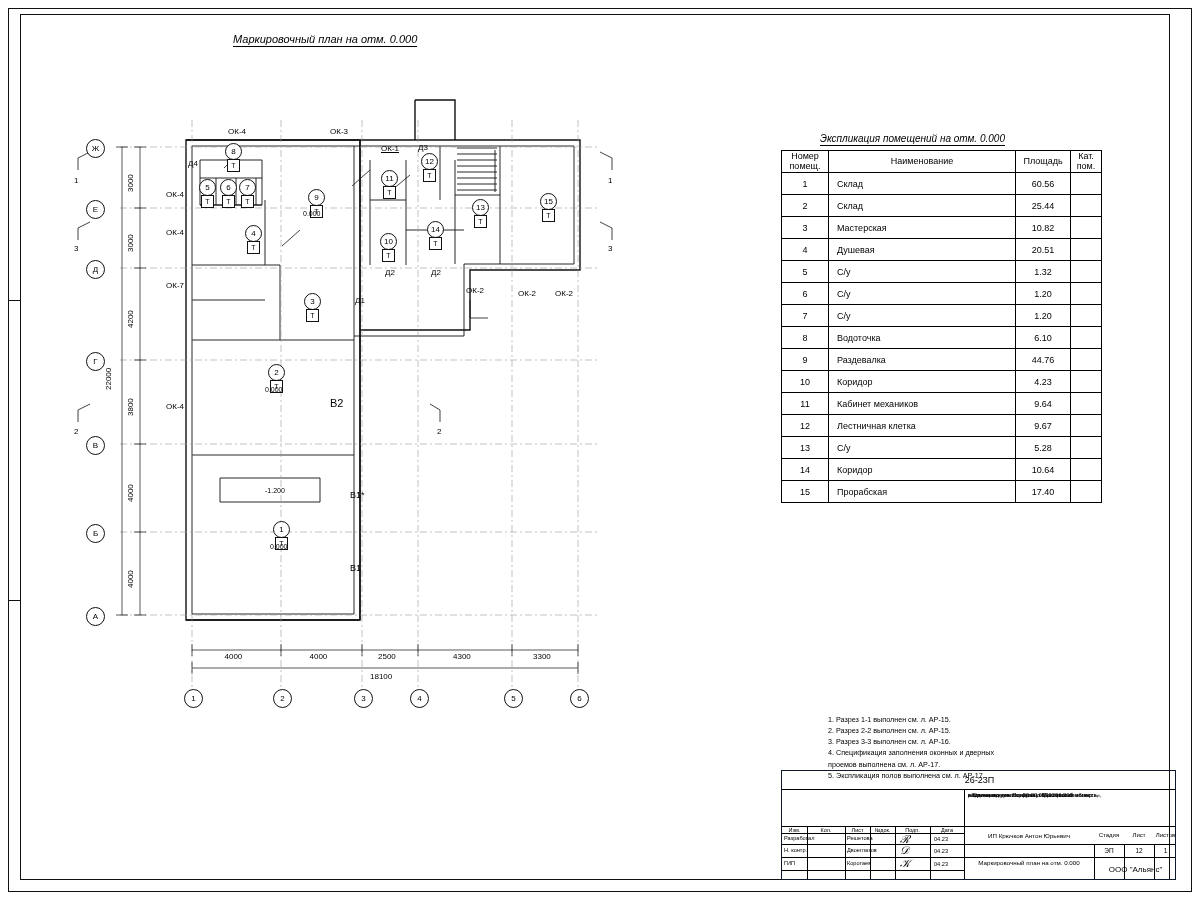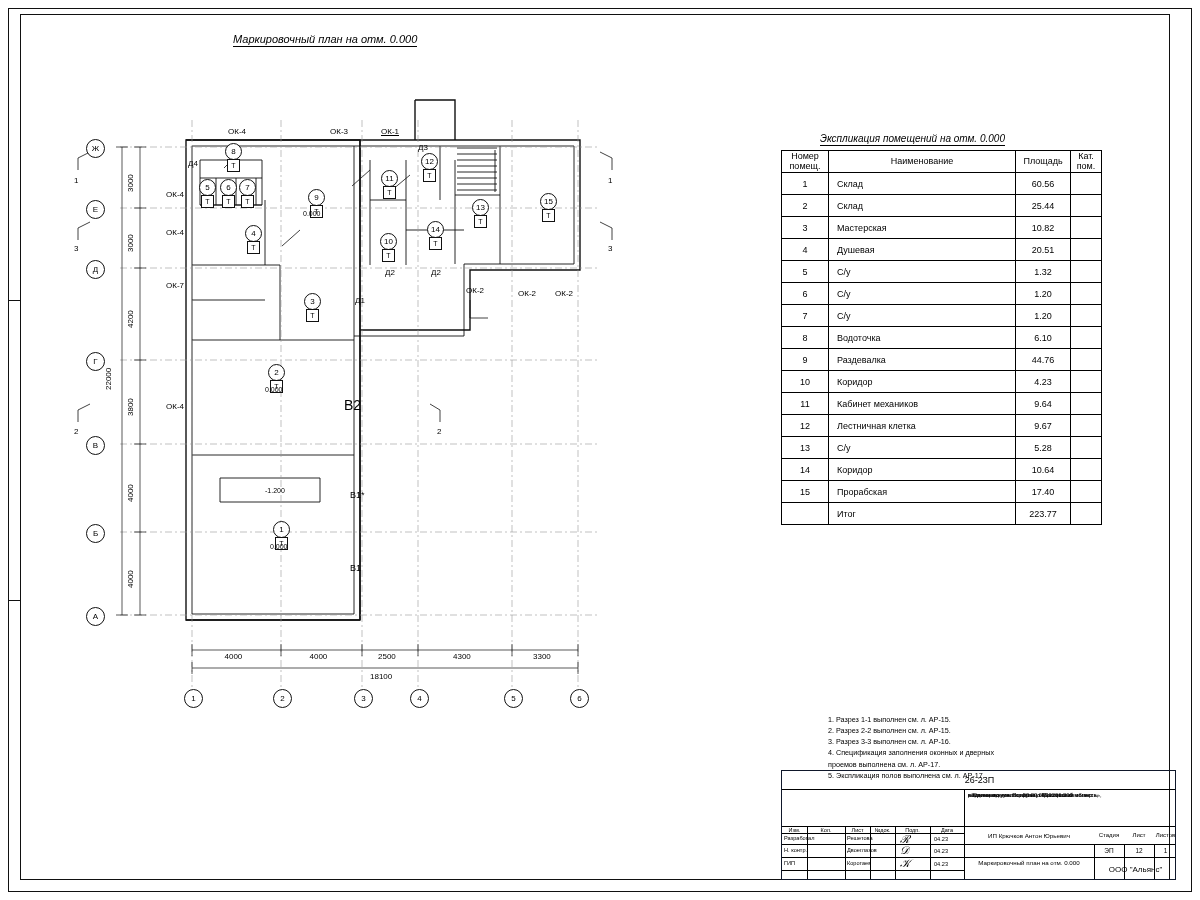--- a/index.html
+++ b/index.html
@@ -144,26 +144,20 @@
       <tr>
         <td class="c-num">14</td>
         <td class="c-name">Коридор</td>
         <td class="c-area">10.64</td>
         <td class="c-kat"></td>
       </tr>
       <tr>
         <td class="c-num">15</td>
         <td class="c-name">Прорабская</td>
         <td class="c-area">17.40</td>
-        <td class="c-kat"></td>
-      </tr>
-      <tr>
-        <td class="c-num"></td>
-        <td class="c-name">Итог</td>
-        <td class="c-area">223.77</td>
         <td class="c-kat"></td>
       </tr>
     </tbody>
 </table>
 
 <div class="notes">
   <div>1. Разрез 1-1 выполнен см. л. АР-15.</div>
   <div>2. Разрез 2-2 выполнен см. л. АР-15.</div>
   <div>3. Разрез 3-3 выполнен см. л. АР-16.</div>
   <div>4. Спецификация заполнения оконных и дверных</div>
@@ -295,34 +289,34 @@
     <div class="lbl" style="left: 126px; top: 191.5px; transform: rotate(-90deg); transform-origin: left top;">3000</div>
     <div class="lbl" style="left: 126px; top: 252px; transform: rotate(-90deg); transform-origin: left top;">3000</div>
     <div class="lbl" style="left: 126px; top: 328px; transform: rotate(-90deg); transform-origin: left top;">4200</div>
     <div class="lbl" style="left: 126px; top: 416px; transform: rotate(-90deg); transform-origin: left top;">3800</div>
     <div class="lbl" style="left: 126px; top: 502px; transform: rotate(-90deg); transform-origin: left top;">4000</div>
     <div class="lbl" style="left: 126px; top: 587.5px; transform: rotate(-90deg); transform-origin: left top;">4000</div>
   </div>
 <div id="marks">
     <div class="lbl" style="left: 228px; top: 127px;">ОК-4</div>
     <div class="lbl" style="left: 330px; top: 127px;">ОК-3</div>
-    <div class="lbl" style="left: 381px; top: 127px; text-decoration: underline;">ОК-1</div>
+    <div class="lbl" style="left: 381px; top: 144px; text-decoration: underline;">ОК-1</div>
     <div class="lbl" style="left: 166px; top: 190px;">ОК-4</div>
     <div class="lbl" style="left: 166px; top: 228px;">ОК-4</div>
     <div class="lbl" style="left: 166px; top: 281px;">ОК-7</div>
     <div class="lbl" style="left: 166px; top: 402px;">ОК-4</div>
     <div class="lbl" style="left: 466px; top: 286px;">ОК-2</div>
     <div class="lbl" style="left: 518px; top: 289px;">ОК-2</div>
     <div class="lbl" style="left: 555px; top: 289px;">ОК-2</div>
     <div class="lbl" style="left: 188px; top: 159px;">Д4</div>
     <div class="lbl" style="left: 418px; top: 143px;">Д3</div>
     <div class="lbl" style="left: 385px; top: 268px;">Д2</div>
     <div class="lbl" style="left: 431px; top: 268px;">Д2</div>
     <div class="lbl" style="left: 355px; top: 296px;">Д1</div>
-    <div class="lbl" style="left: 344px; top: 397px; font-size: 14px;">В2</div>
+    <div class="lbl" style="left: 330px; top: 397px; font-size: 11px;">В2</div>
     <div class="lbl" style="left: 350px; top: 490px; font-size: 9px;">В1*</div>
     <div class="lbl" style="left: 350px; top: 563px; font-size: 9px;">В1</div>
   </div>
 <div id="roomnos">
     <div class="roomno" style="left: 308px; top: 189px;">9</div>
     <div class="floorbox" style="left: 310px; top: 205px;">Т</div>
     <div class="roomno" style="left: 245px; top: 225px;">4</div>
     <div class="floorbox" style="left: 247px; top: 241px;">Т</div>
     <div class="roomno" style="left: 304px; top: 293px;">3</div>
     <div class="floorbox" style="left: 306px; top: 309px;">Т</div>

